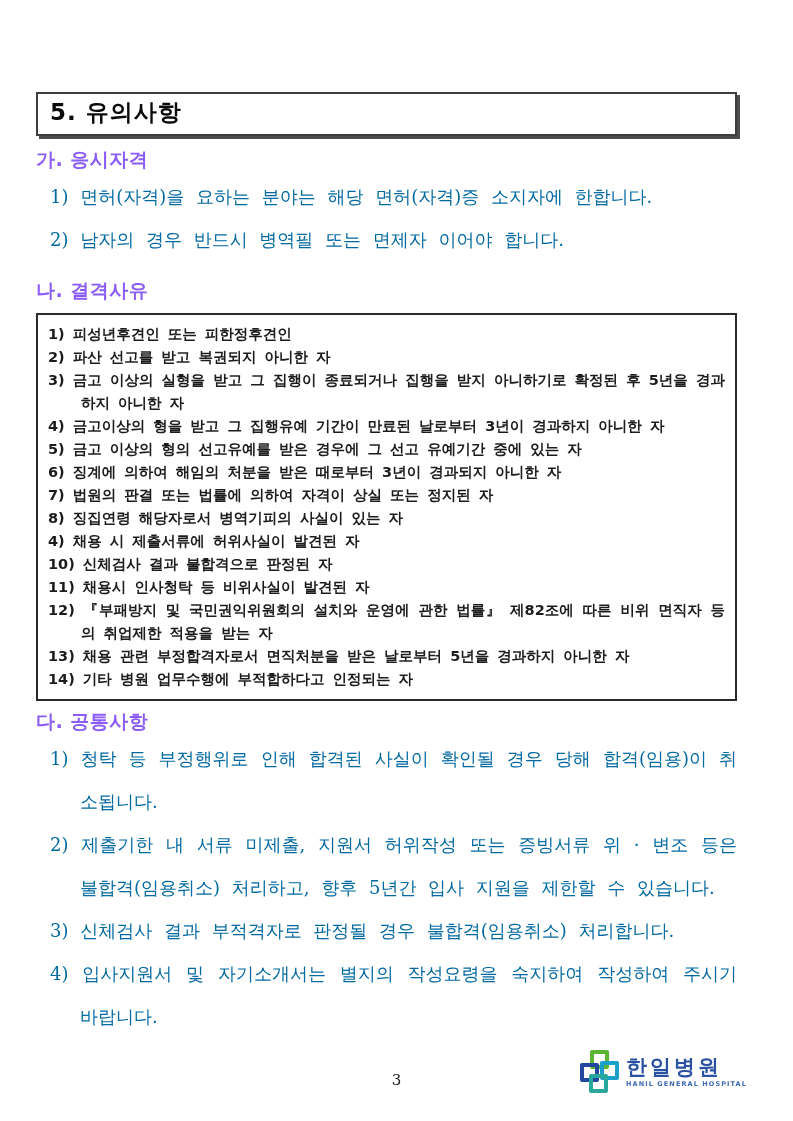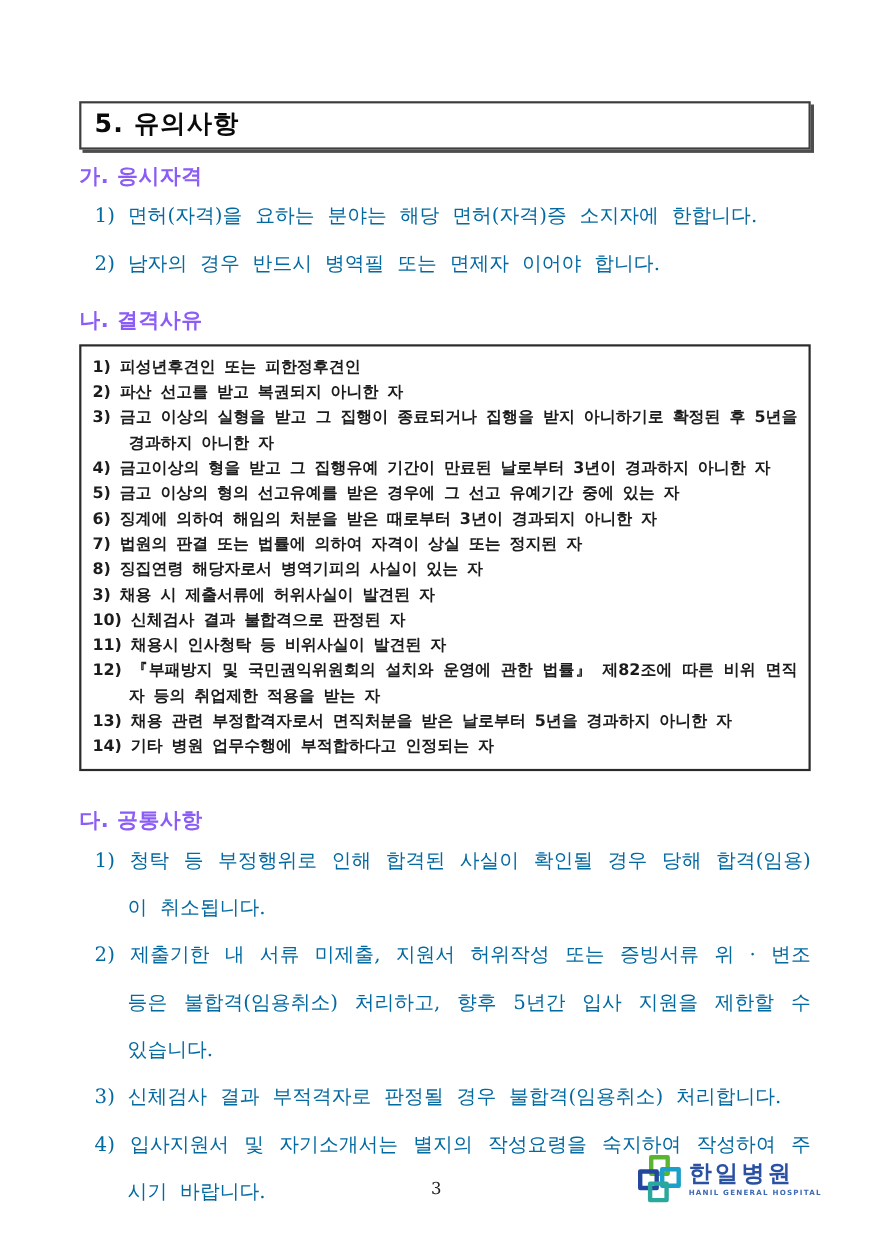--- a/index.html
+++ b/index.html
@@ -2,21 +2,21 @@
 <html style="--logo-green: #5cb531; --logo-navy: #23479e; --logo-cyan: #1ba0c9; --logo-teal: #2aa89b; --logo-text: #2b51a3; --logo-sub: #3f6ab5;"><head>
 <meta charset="utf-8">
 <style>
   html, body { margin: 0; padding: 0; background: #ffffff; }
   .page {
     position: relative;
     width: 793px;
     height: 1121px;
     margin: 0 auto;
     box-sizing: border-box;
-    padding: 92px 56px 0 72px;
+    padding: 92px 56px 0 36px;
     background: #ffffff;
     color: #151515;
     font-family: "DejaVu Serif", "Liberation Serif", serif;
     overflow: hidden;
   }
 
   
   .title-box {
     border: 2px solid #3e3e3e;
     box-shadow: 3px 3px 0 0 #4d4d4d;
@@ -37,21 +37,21 @@
   .section-heading {
     margin: 0;
     font-family: "DejaVu Sans", "Liberation Sans", sans-serif;
     font-size: 19px;
     font-weight: bold;
     color: #8b5cf6;
     letter-spacing: 0.5px;
   }
   .sec-a { margin-top: 10px; }
   .sec-b { margin-top: 17px; }
-  .sec-c { margin-top: 32px; }
+  .sec-c { margin-top: 8px; }
 
   
   .body-items { margin-top: 2px; }
   .body-item {
     margin: 0;
     font-size: 18px;
     line-height: 43px;
     padding-left: 44px;
     text-indent: -30px;
     text-align: justify;
@@ -145,21 +145,21 @@
     <h2 class="section-heading">나. 결격사유</h2>
     <div class="disq-box">
       <p class="disq-item">1) 피성년후견인 또는 피한정후견인</p>
       <p class="disq-item">2) 파산 선고를 받고 복권되지 아니한 자</p>
       <p class="disq-item">3) 금고 이상의 실형을 받고 그 집행이 종료되거나 집행을 받지 아니하기로 확정된 후 5년을 경과하지 아니한 자</p>
       <p class="disq-item">4) 금고이상의 형을 받고 그 집행유예 기간이 만료된 날로부터 3년이 경과하지 아니한 자</p>
       <p class="disq-item">5) 금고 이상의 형의 선고유예를 받은 경우에 그 선고 유예기간 중에 있는 자</p>
       <p class="disq-item">6) 징계에 의하여 해임의 처분을 받은 때로부터 3년이 경과되지 아니한 자</p>
       <p class="disq-item">7) 법원의 판결 또는 법률에 의하여 자격이 상실 또는 정지된 자</p>
       <p class="disq-item">8) 징집연령 해당자로서 병역기피의 사실이 있는 자</p>
-      <p class="disq-item">3) 채용 시 제출서류에 허위사실이 발견된 자</p>
+      <p class="disq-item">4) 채용 시 제출서류에 허위사실이 발견된 자</p>
       <p class="disq-item">10) 신체검사 결과 불합격으로 판정된 자</p>
       <p class="disq-item">11) 채용시 인사청탁 등 비위사실이 발견된 자</p>
       <p class="disq-item">12) 『부패방지 및 국민권익위원회의 설치와 운영에 관한 법률』 제82조에 따른 비위 면직자 등의 취업제한 적용을 받는 자</p>
       <p class="disq-item">13) 채용 관련 부정합격자로서 면직처분을 받은 날로부터 5년을 경과하지 아니한 자</p>
       <p class="disq-item">14) 기타 병원 업무수행에 부적합하다고 인정되는 자</p>
     </div>
   </div>
 
   <div class="sec-c">
     <h2 class="section-heading">다. 공통사항</h2>

